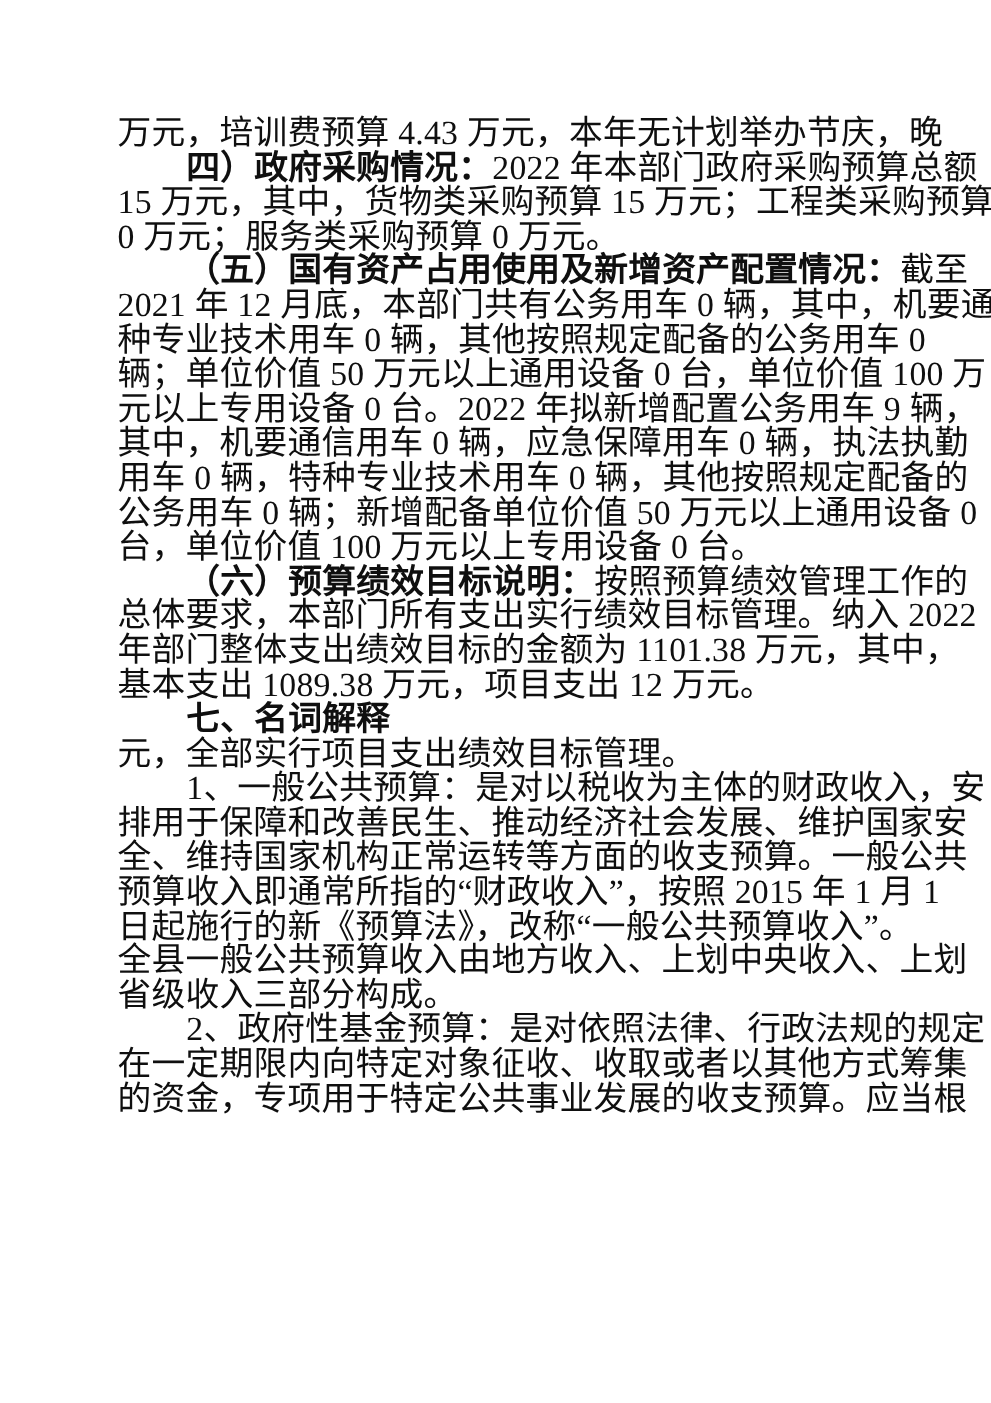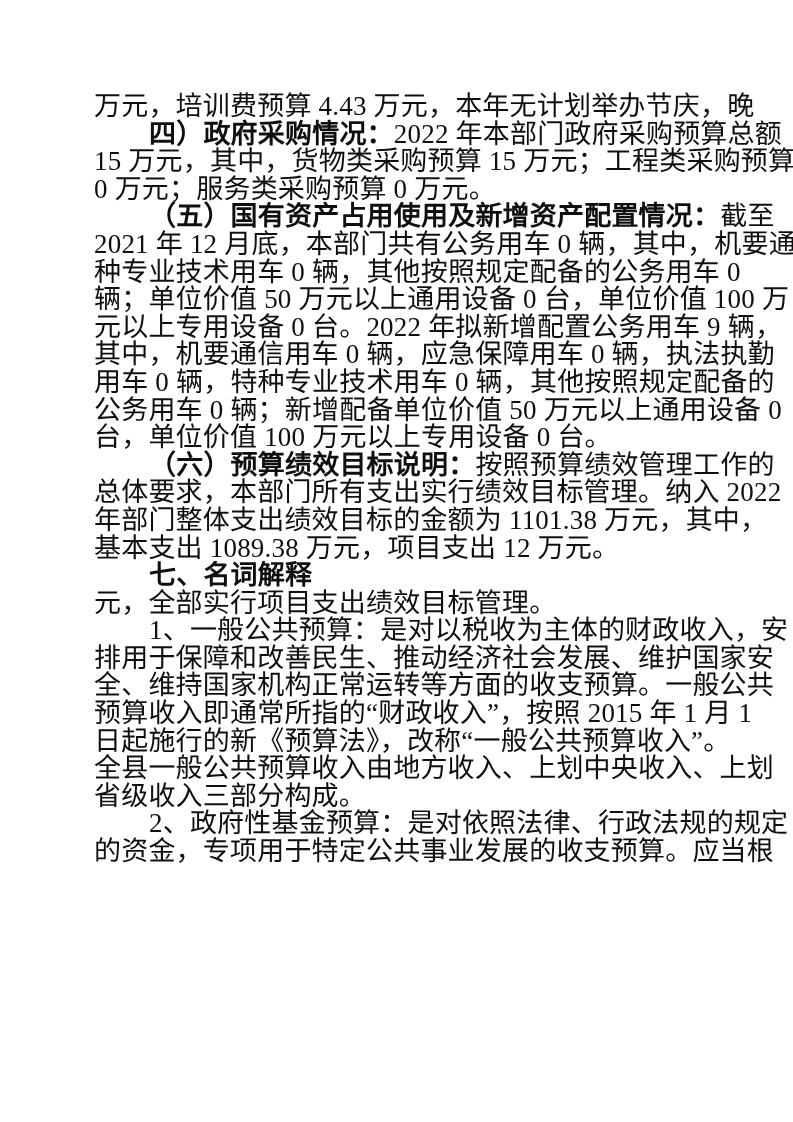--- a/index.html
+++ b/index.html
@@ -67,15 +67,16 @@
       <div class="line indent final"><span class="run bold">七、名词解释</span></div>
       <div class="line final"><span class="run">元，全部实行项目支出绩效目标管理。</span></div>
       <div class="line indent"><span class="run">1、一般公共预算：是对以税收为主体的财政收入，安</span></div>
       <div class="line"><span class="run">排用于保障和改善民生、推动经济社会发展、维护国家安</span></div>
       <div class="line"><span class="run">全、维持国家机构正常运转等方面的收支预算。一般公共</span></div>
       <div class="line"><span class="run">预算收入即通常所指的“财政收入”，按照 2015 年 1 月 1</span></div>
       <div class="line"><span class="run">日起施行的新《预算法》，改称“一般公共预算收入”。</span></div>
       <div class="line"><span class="run">全县一般公共预算收入由地方收入、上划中央收入、上划</span></div>
       <div class="line final"><span class="run">省级收入三部分构成。</span></div>
       <div class="line indent"><span class="run">2、政府性基金预算：是对依照法律、行政法规的规定</span></div>
+      <div class="line"><span class="run">在一定期限内向特定对象征收、收取或者以其他方式筹集</span></div>
       <div class="line"><span class="run">的资金，专项用于特定公共事业发展的收支预算。应当根</span></div>
     </div>
 </div>
 
 </body></html>

